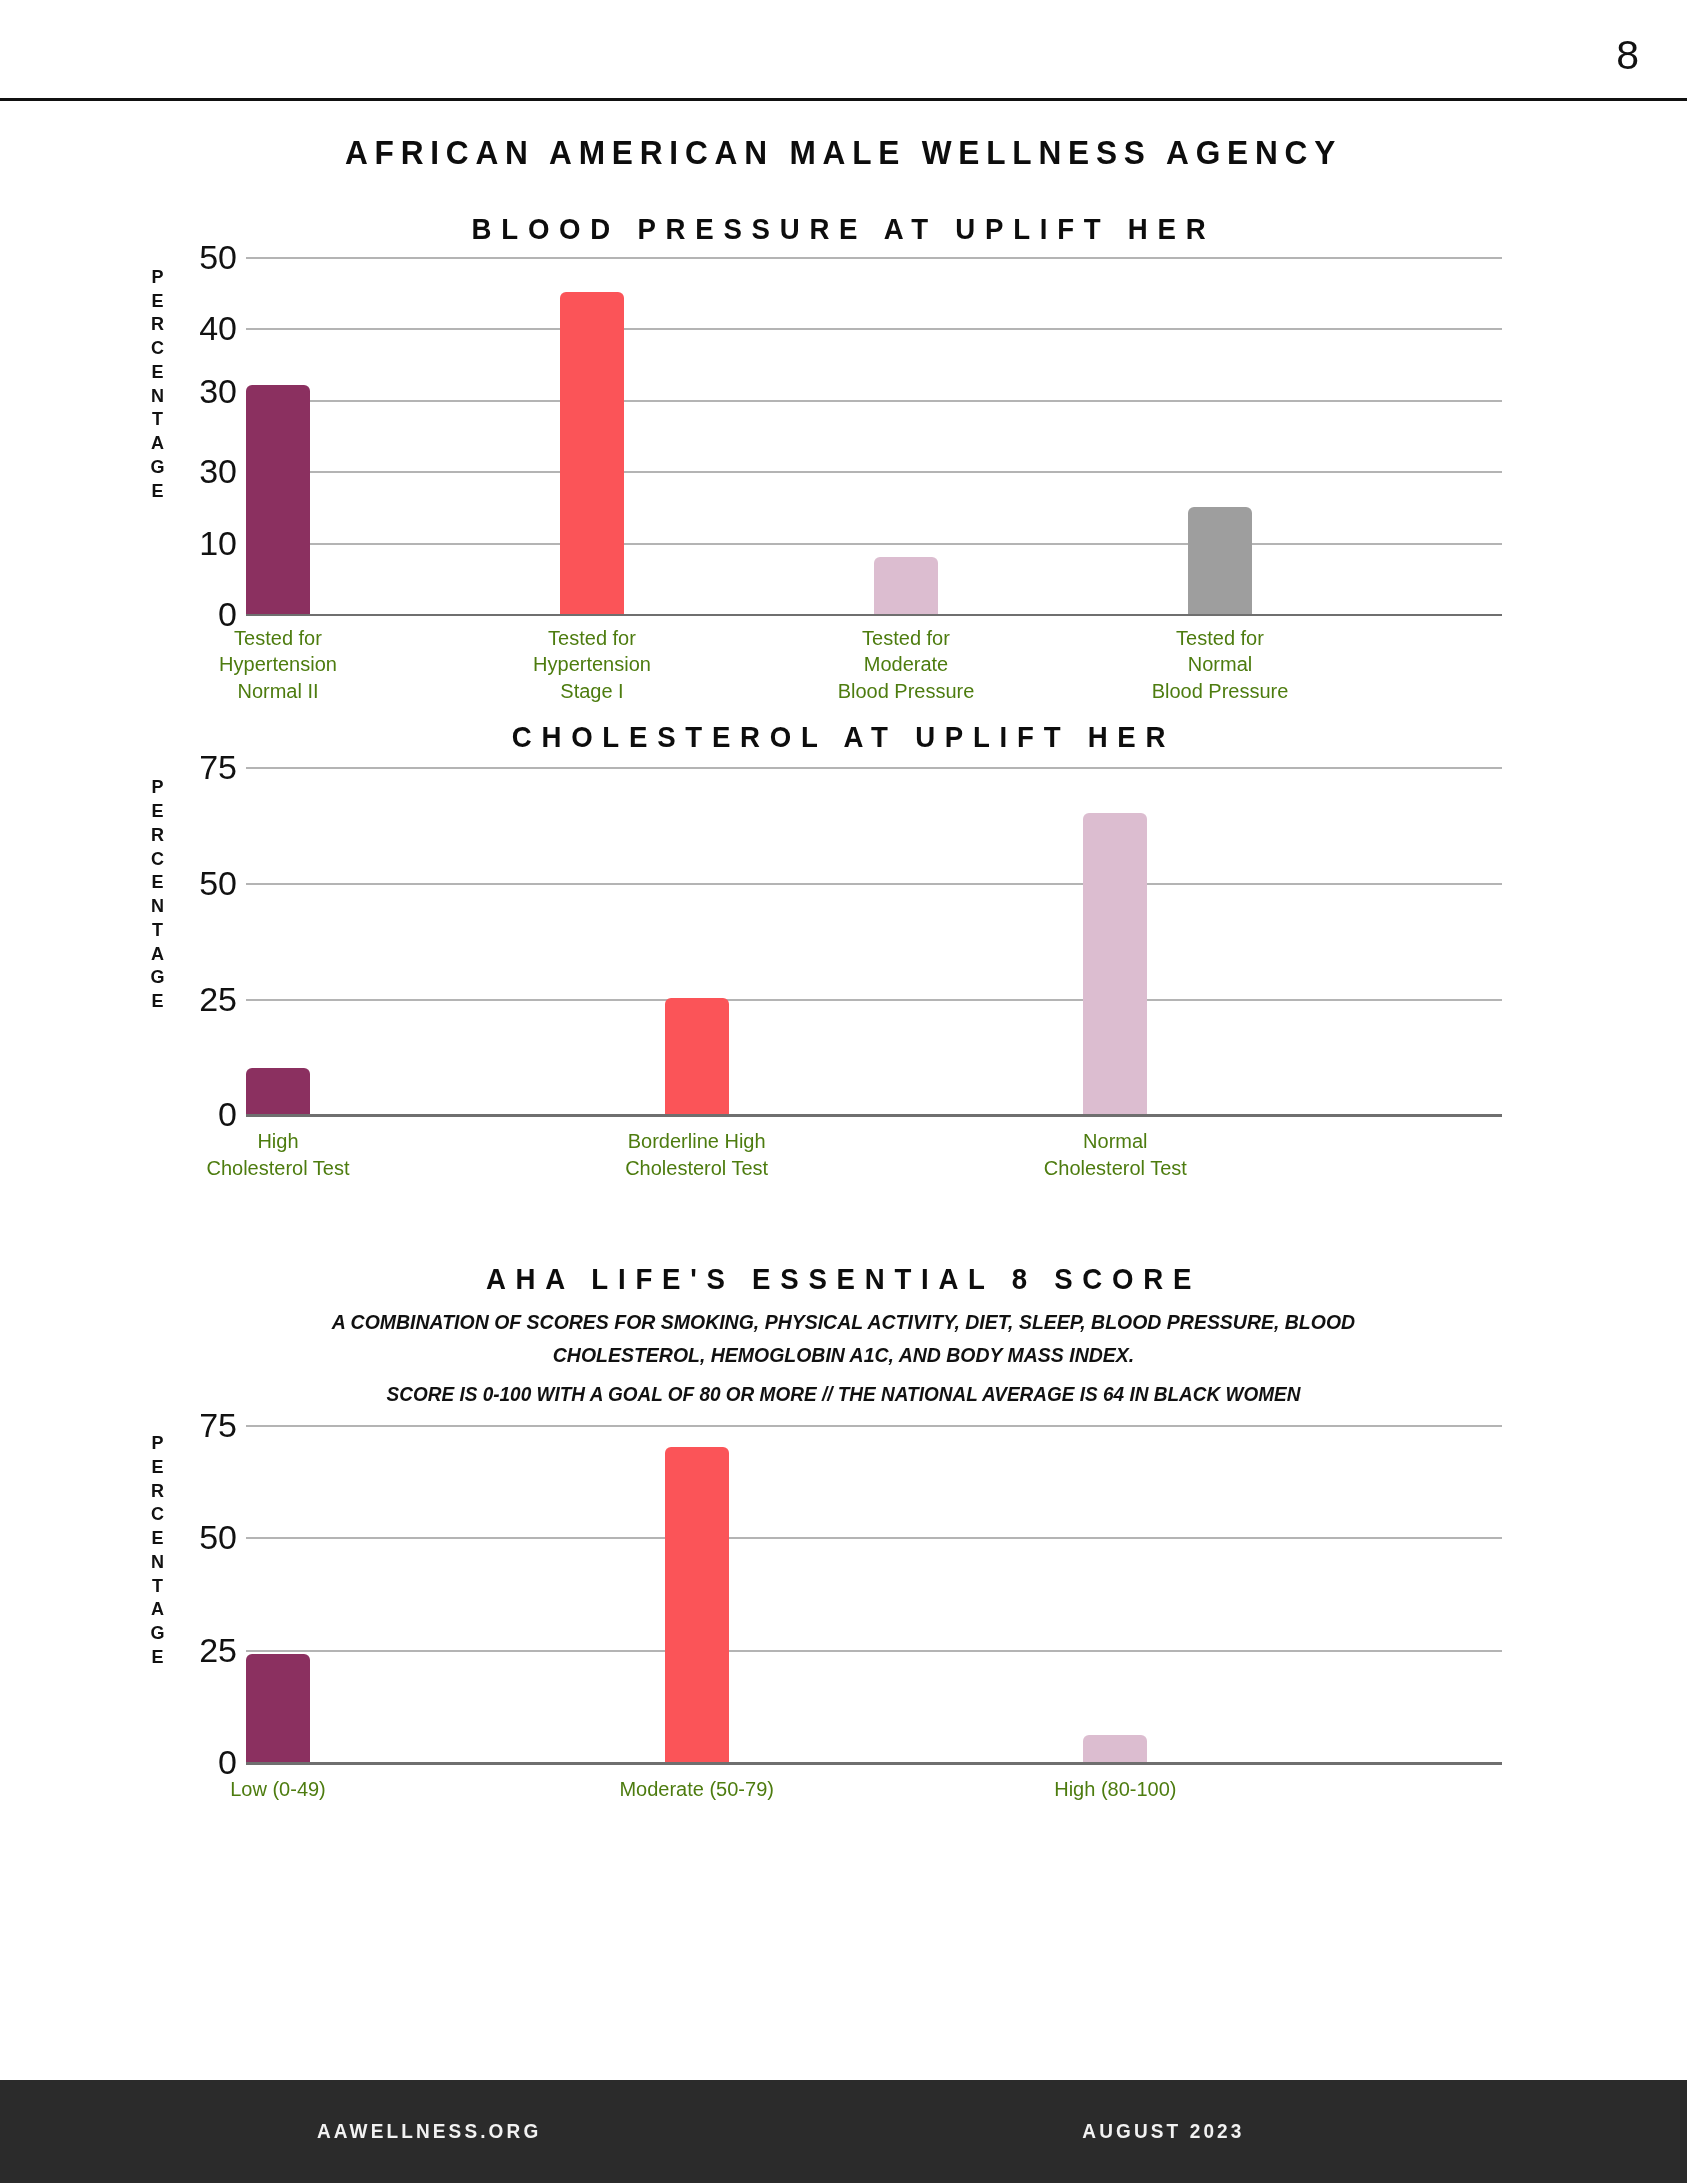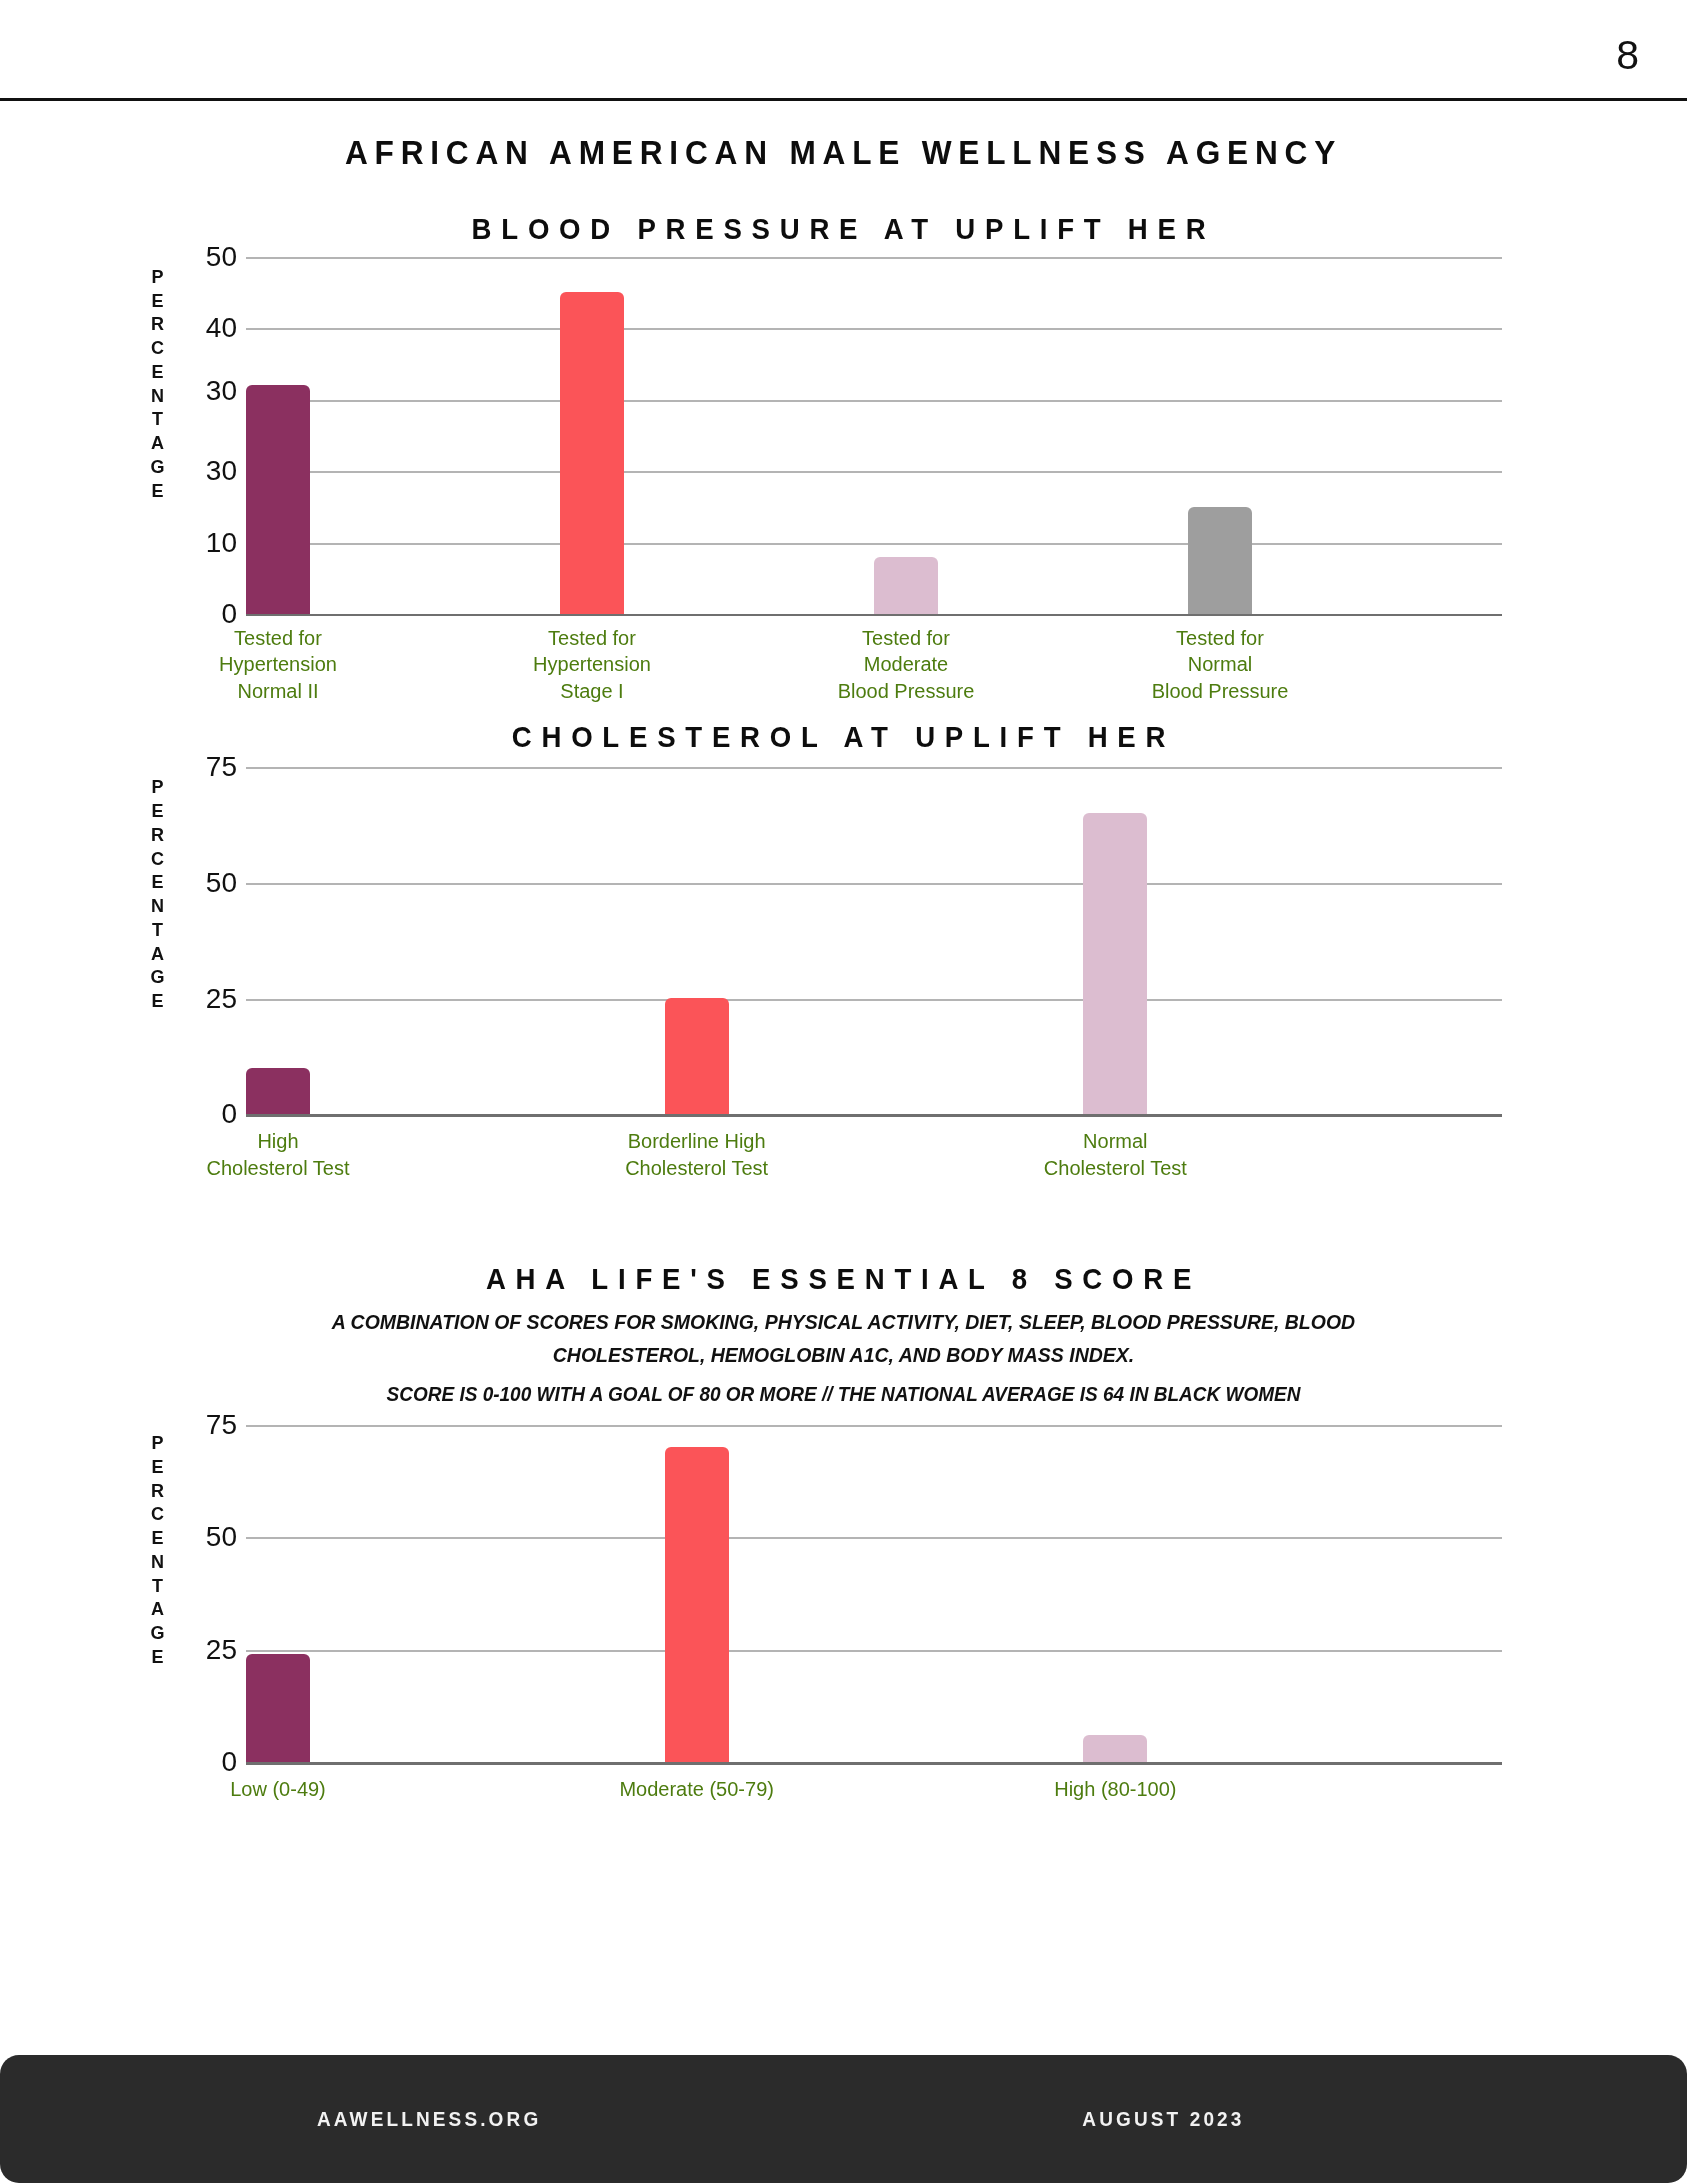--- a/index.html
+++ b/index.html
@@ -87,21 +87,21 @@
 
   .tick-col{
     position:absolute;
     left:41px;
     width:57px;
     text-align:right;
   }
   .tick-label{
     position:absolute;
     right:0;
-    font-size:28px;
+    font-size:34px;
     color:#111;
     line-height:1;
     transform:translateY(-50%);
     font-family:"Liberation Sans", sans-serif;
     text-align:right;
   }
 
   .plot{
     position:absolute;
     left:107px;
@@ -155,25 +155,24 @@
     font-size:20px;
     line-height:26.5px;
     color:#4d7c0f;
     font-weight:500;
   }
 
   
   .footer{
     position:absolute;
     left:0; right:0; bottom:0;
-    height:128px;
+    height:103px;
     background:#2b2b2b;
     display:flex;
     align-items:center;
-    border-radius:19px;
   }
   .footer-left{
     position:absolute;
     left:311px;
     color:#f2f2f2;
     font-size:20px;
     font-weight:bold;
     letter-spacing:3.3px;
     transform:scaleX(0.95);
   }

